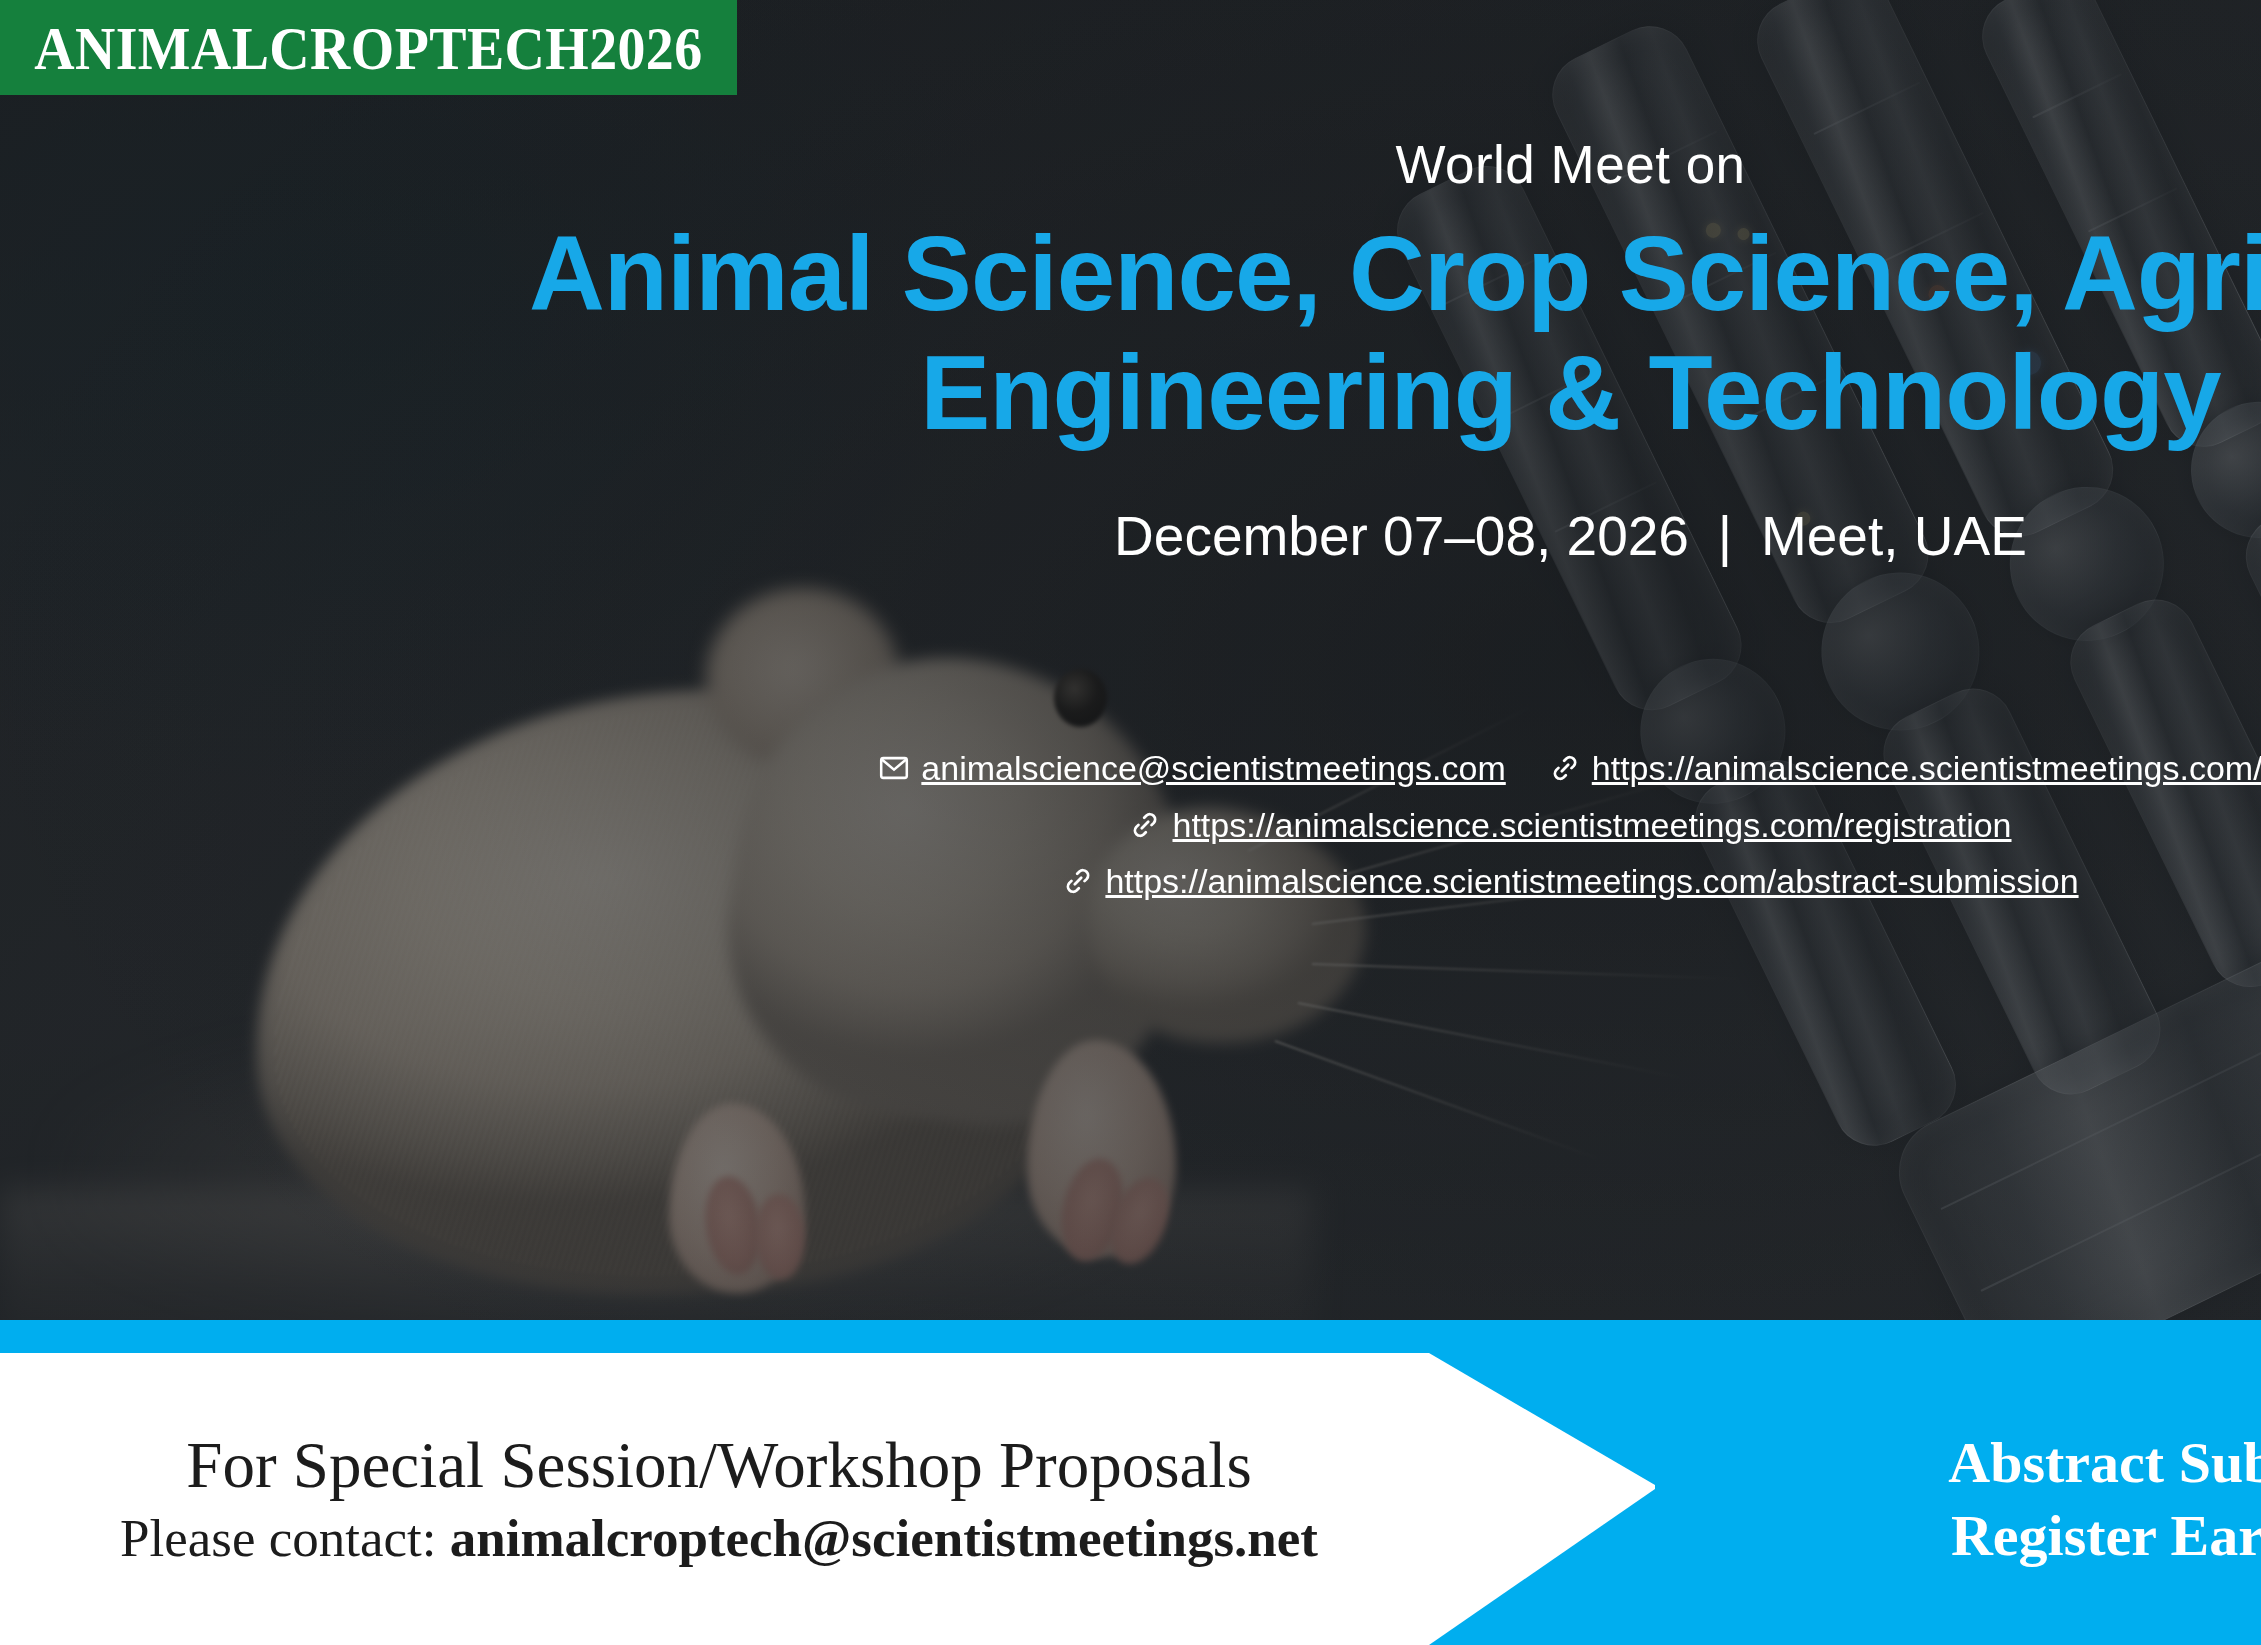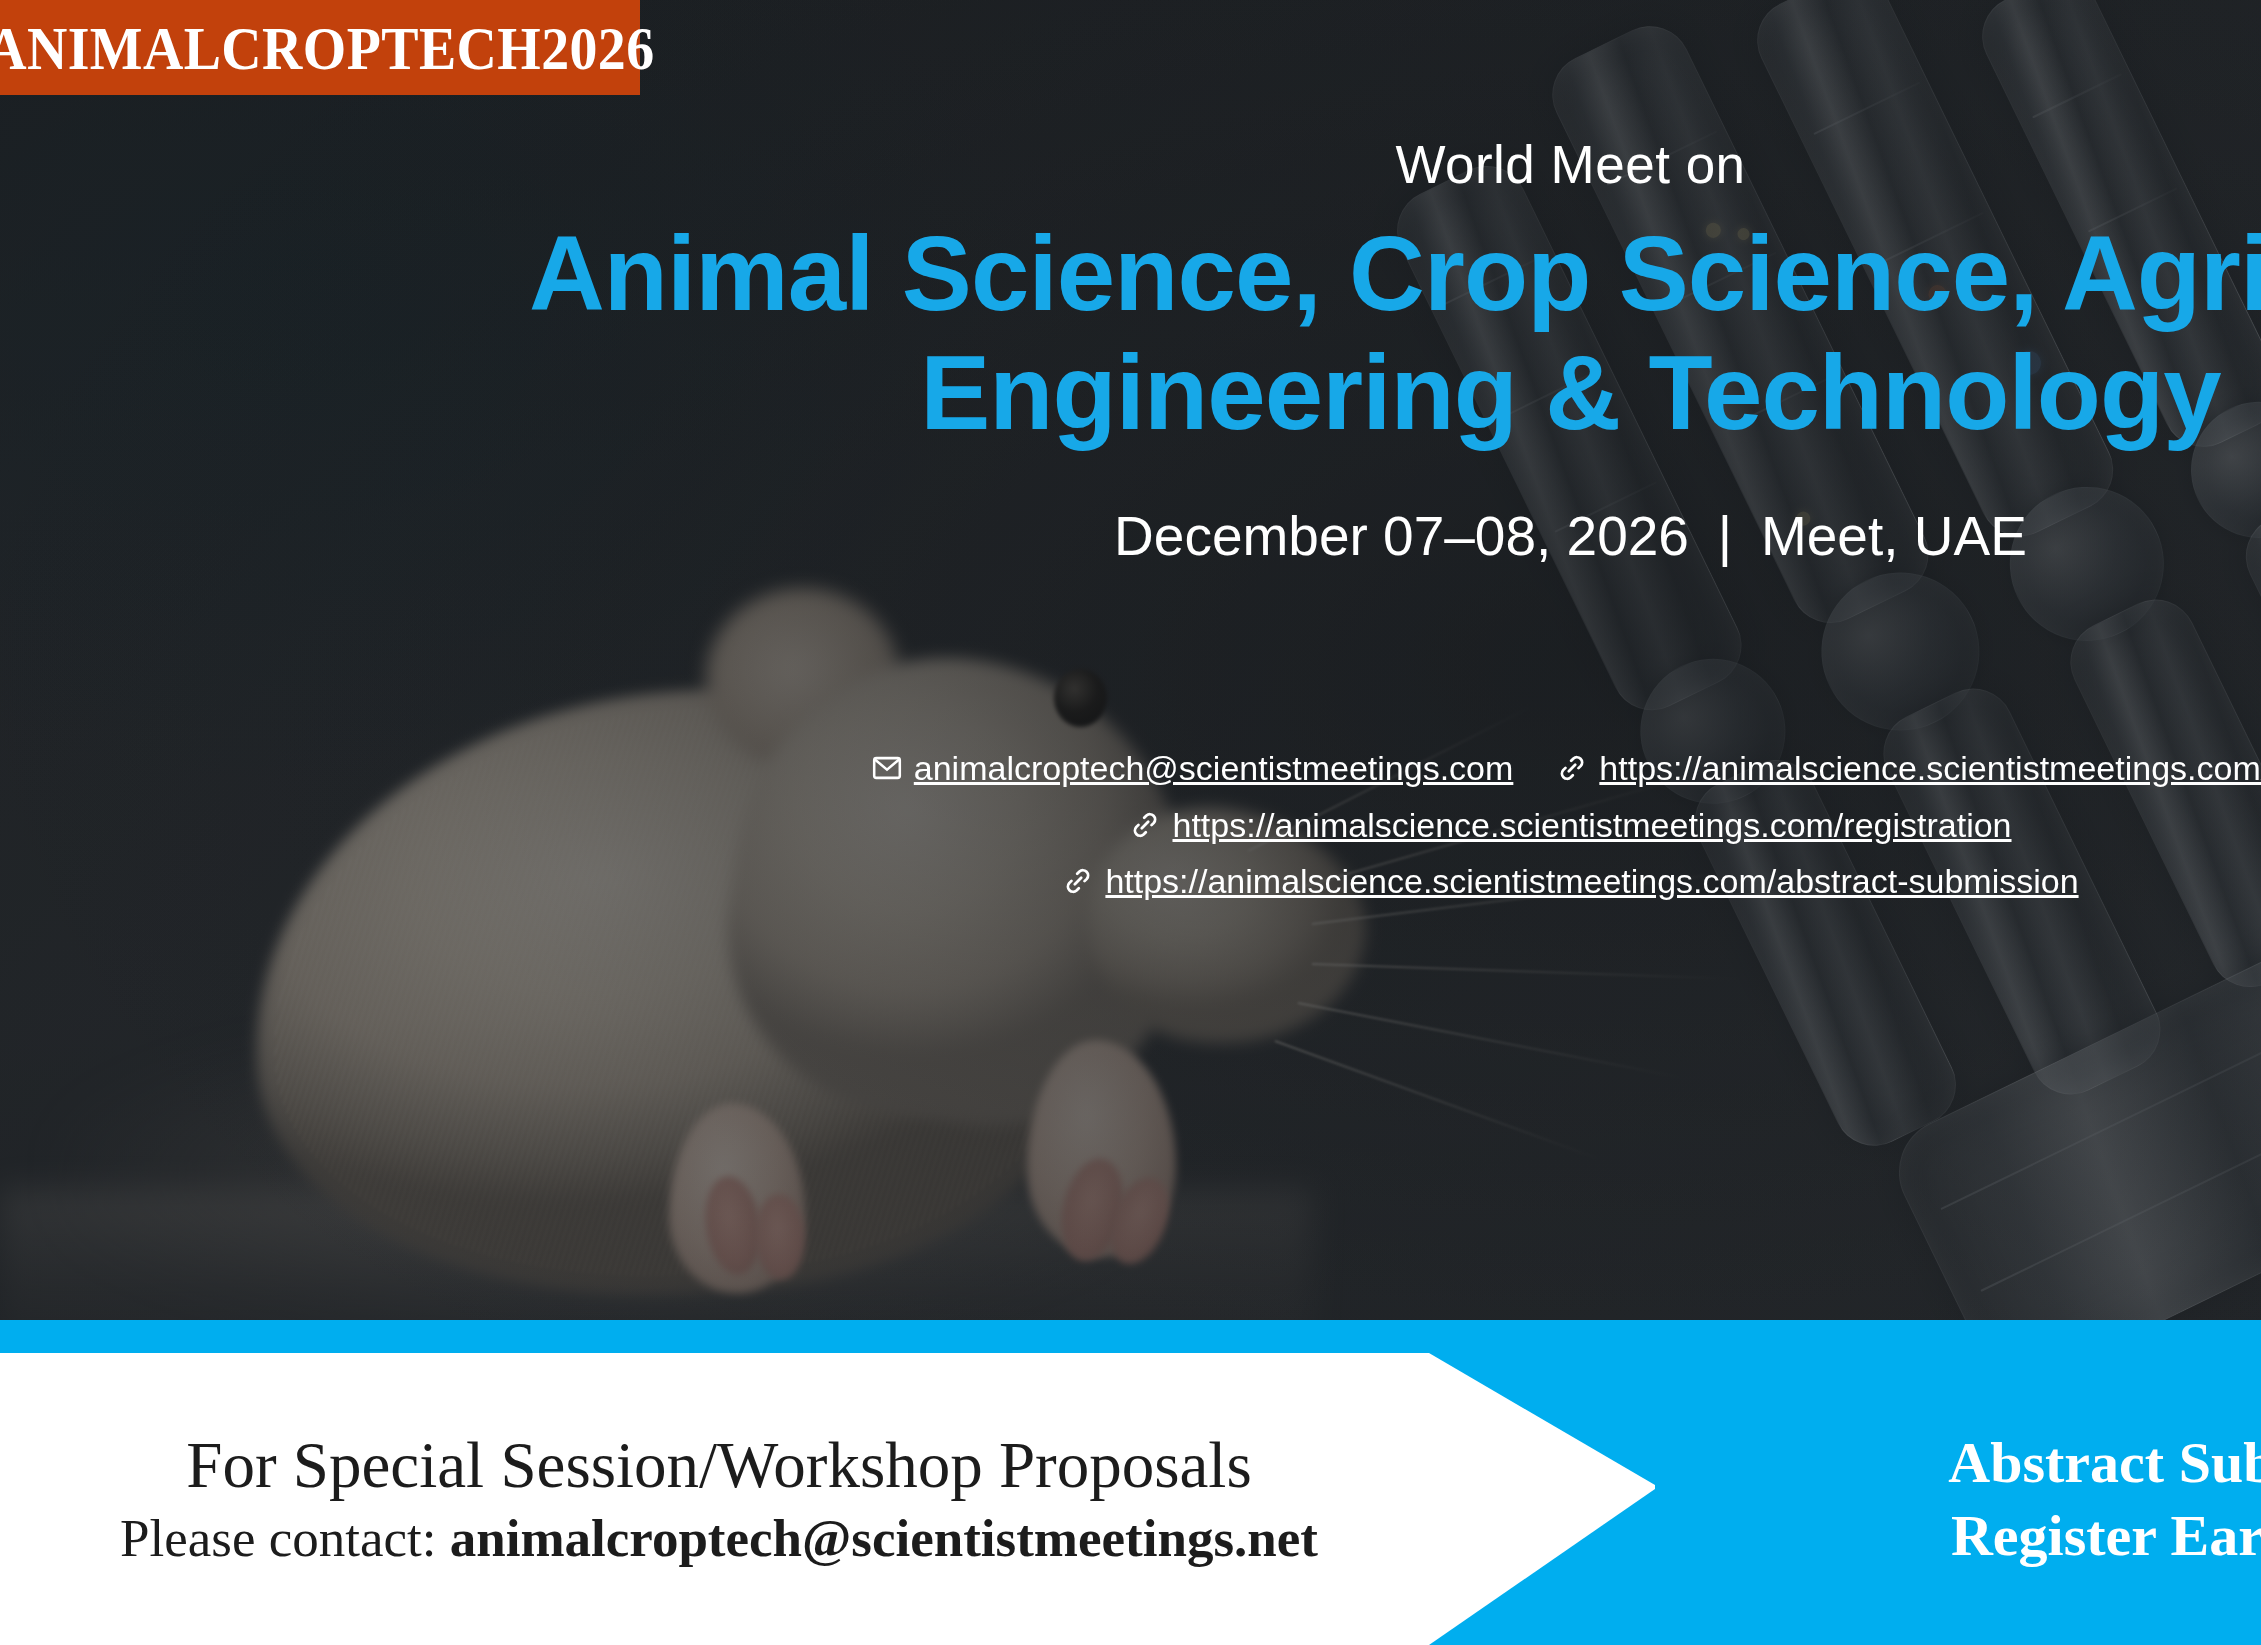--- a/index.html
+++ b/index.html
@@ -163,22 +163,22 @@
       linear-gradient(180deg, rgba(22,25,28,.62) 0%, rgba(24,27,30,.50) 28%, rgba(26,29,32,.52) 62%, rgba(22,25,28,.66) 100%);
   }
   .scrim-center{
     position:absolute; inset:0;
     background:radial-gradient(ellipse 52% 58% at 50% 40%, rgba(18,21,24,.50) 0%, rgba(18,21,24,.10) 72%, rgba(18,21,24,0) 100%);
   }
 
   
   .logo-badge{
     position:absolute; left:0; top:0;
-    width:640px; height:95px;
-    background:#c2410c;
+    width:737px; height:95px;
+    background:#15803d;
     display:flex; align-items:center; justify-content:center;
     z-index:9;
   }
   .logo-badge span{
     font-family:"Liberation Serif", serif;
     font-weight:bold;
     font-size:62px;
     color:#ffffff;
     letter-spacing:0.5px;
     transform:scaleX(.90);
@@ -411,21 +411,21 @@
   <div class="contacts">
 
     <div class="crow">
       <a class="citem" href="#">
         <span class="ico">
           <svg viewBox="0 0 24 24" fill="none" stroke="#ffffff" stroke-width="1.9">
             <rect x="2.4" y="4.6" width="19.2" height="14.8" rx="1.6"></rect>
             <path d="M2.9 5.6 L12 13.2 L21.1 5.6"></path>
           </svg>
         </span>
-        <span>animalcroptech@scientistmeetings.com</span>
+        <span>animalscience@scientistmeetings.com</span>
       </a>
 
       <a class="citem" href="#">
         <span class="ico">
           <svg viewBox="0 0 24 24" fill="none" stroke="#ffffff" stroke-width="2.1" stroke-linecap="round">
             <path d="M9.6 14.4 L14.4 9.6"></path>
             <path d="M11.4 6.6 L13.1 4.9 a3.9 3.9 0 0 1 5.5 5.5 L16.9 12.1"></path>
             <path d="M12.6 17.4 L10.9 19.1 a3.9 3.9 0 0 1 -5.5 -5.5 L7.1 11.9"></path>
           </svg>
         </span>

